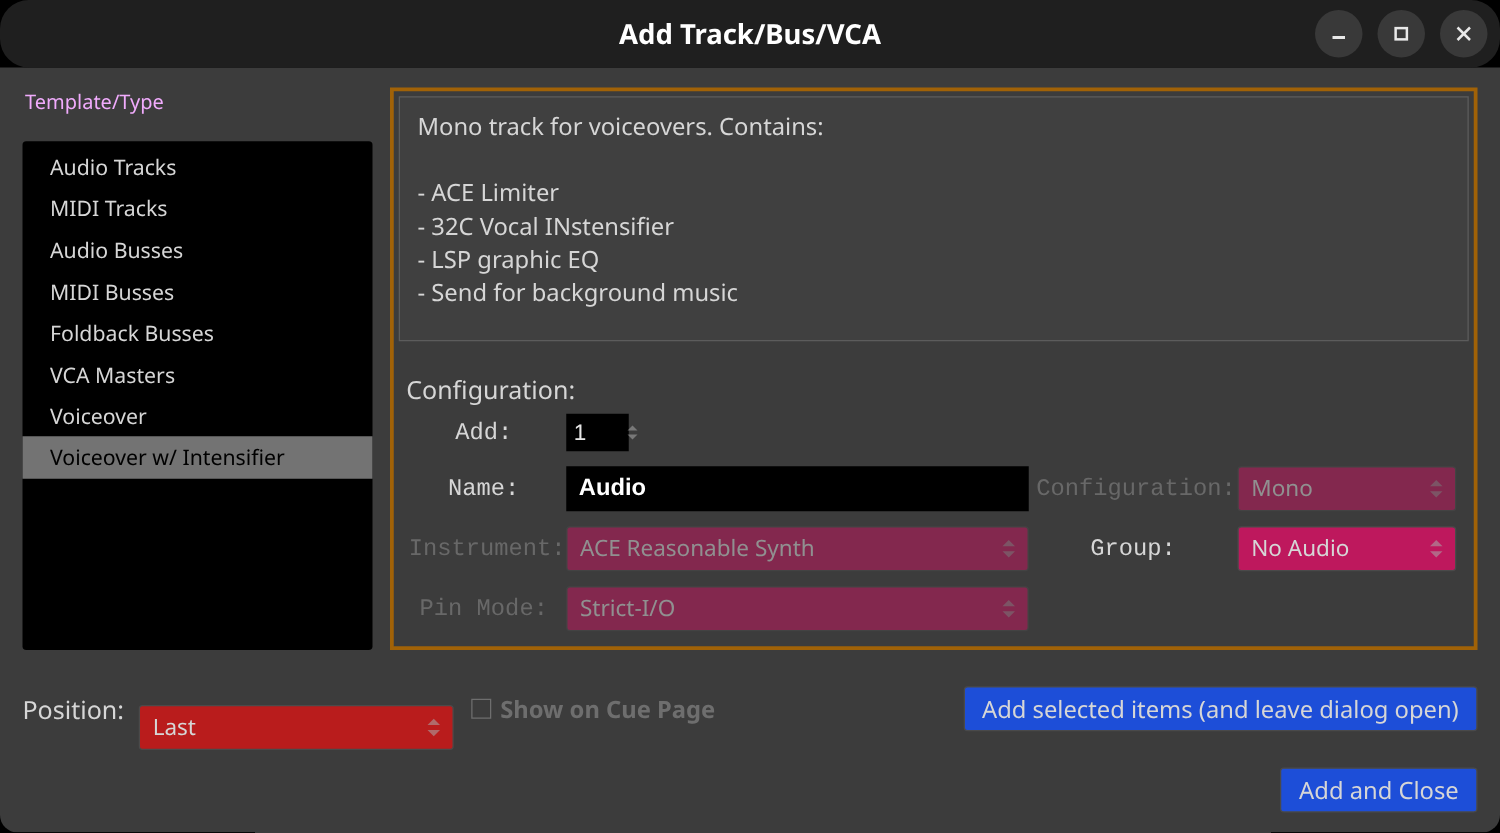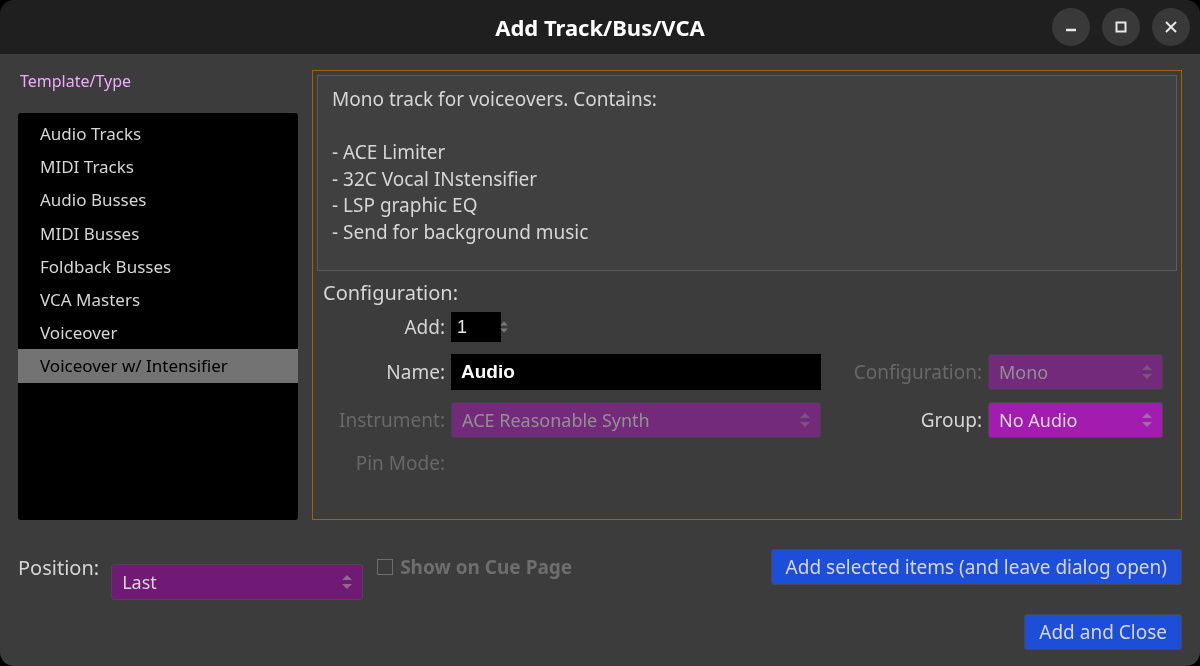--- a/index.html
+++ b/index.html
@@ -20,20 +20,21 @@
     flex-direction: column;
   }
   
   .titlebar {
     height: 54px;
     background: #1f1f1f;
     display: flex;
     align-items: center;
     justify-content: center;
     position: relative;
+    border-radius: 23px;
   }
   .title {
     color: #fff;
     font-weight: 700;
     font-size: 22px;
   }
   .win-buttons {
     position: absolute;
     right: 10px;
     top: 8px;
@@ -89,25 +90,26 @@
     font-size: 17px;
     line-height: 1.6;
     cursor: pointer;
   }
   .template-item.selected {
     background: #737373;
     color: #000;
   }
   .right-col {
     flex: 1;
-    border: 1px solid #a16207;
+    border: 3px solid #a16207;
     background: #3c3c3c;
     display: flex;
     flex-direction: column;
     padding: 4px;
+    gap: 17px;
   }
   .desc-box {
     border: 1px solid #5c5c5c;
     background: #404040;
     padding: 10px 14px;
     color: #d6d6d6;
     font-size: 19px;
     line-height: 1.4;
     white-space: pre-line;
     min-height: 196px;
@@ -122,23 +124,24 @@
   }
   .form-grid {
     display: grid;
     grid-template-columns: 120px 370px 155px 175px;
     column-gap: 6px;
     row-gap: 12px;
     align-items: center;
     margin-left: 2px;
   }
   .form-label {
-    text-align: right;
-    color: #d6d6d6;
-    font-size: 19px;
+    text-align: center;
+    color: #d6d6d6;
+    font-size: 19px;
+    font-family: Liberation Mono, monospace;
   }
   .form-label.dim { color: #686868; }
   .num-input {
     width: 50px;
     height: 30px;
     background: #000;
     border: none;
     color: #e6e6e6;
     padding: 0 6px;
     font-size: 18px;
@@ -149,21 +152,21 @@
     background: #000;
     border: none;
     color: #fff;
     font-weight: 700;
     font-size: 19px;
     padding: 0 10px;
   }
   .combo {
     width: 100%;
     height: 36px;
-    background: #a21caf;
+    background: #be185d;
     border: 1px solid #4a4a4a;
     border-radius: 3px;
     color: #d6d6d6;
     display: flex;
     align-items: center;
     justify-content: space-between;
     padding: 0 10px;
     font-size: 18px;
     position: relative;
   }
@@ -191,21 +194,21 @@
     gap: 8px;
   }
   .pos-label {
     color: #d6d6d6;
     font-size: 20px;
     margin-right: 4px;
   }
   .pos-combo {
     width: 252px;
     height: 36px;
-    background: #701a75;
+    background: #b91c1c;
     border: 1px solid #4a4a4a;
     border-radius: 3px;
     color: #d6d6d6;
     display: flex;
     align-items: center;
     justify-content: space-between;
     padding: 0 10px;
     font-size: 18px;
     margin-top: 30px;
   }
@@ -336,20 +339,24 @@
               <span>ACE Reasonable Synth</span>
               <span class="spinner"></span>
             </div>
             <div class="form-label">Group:</div>
             <div class="combo">
               <span>No Audio</span>
               <span class="spinner"></span>
             </div>
 
             <div class="form-label dim">Pin Mode:</div>
+            <div class="combo dim">
+              <span>Strict-I/O</span>
+              <span class="spinner"></span>
+            </div>
             <div></div>
               <div></div>
 
           </div>
         </div>
       </div>
     </div>
 
     <div class="bottom-strip">
       <span class="pos-label">Position:</span>

